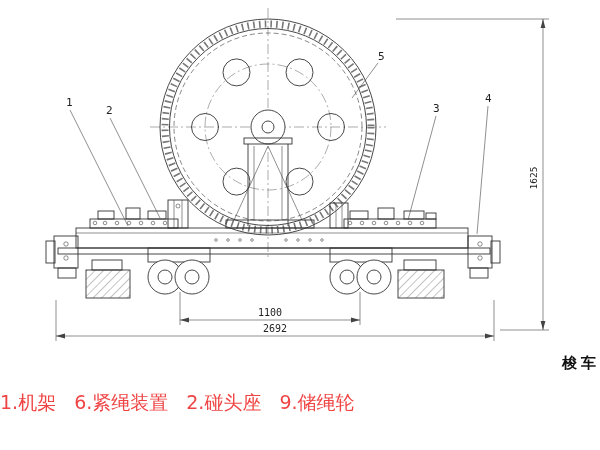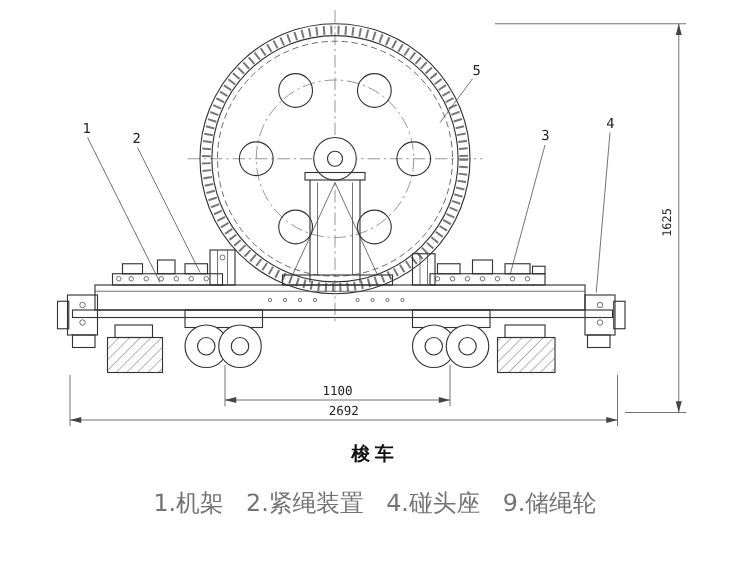--- a/index.html
+++ b/index.html
@@ -10,24 +10,24 @@
   .thin{stroke:#444;stroke-width:0.6;fill:none;}
   .cl{stroke:#888;stroke-width:0.7;fill:none;stroke-dasharray:10 3 2 3;}
   .dash{stroke:#555;stroke-width:0.7;fill:none;stroke-dasharray:5 3;}
   .teeth{stroke:#777;stroke-width:7;fill:none;stroke-dasharray:1.6 4.2;}
   .white{fill:#fff;stroke:#333;stroke-width:0.9;}
   .dim{stroke:#444;stroke-width:0.6;fill:none;}
   .arrow{fill:#444;stroke:none;}
   .dimtxt{font-family:"DejaVu Sans Mono","DejaVu Sans",monospace;font-size:10px;fill:#222;}
   .vdimtxt{font-family:"DejaVu Sans Mono","DejaVu Sans",monospace;font-size:9.5px;fill:#222;}
   .callout-txt{font-family:"DejaVu Sans Mono","DejaVu Sans",monospace;font-size:11px;fill:#222;}
-  .title{position:absolute;top:354px;left:0;right:0;text-align:center;
+  .title{position:absolute;top:354px;left:0;right:0;text-align:right;
          font-size:15px;font-weight:bold;letter-spacing:4px;color:#111;}
-  .legend{position:absolute;top:390px;left:0;right:0;display:flex;justify-content:center;
-          gap:18px;font-size:19px;font-weight:500;color:#737373;white-space:nowrap;}
+  .legend{position:absolute;top:390px;left:0;right:0;display:flex;justify-content:flex-start;
+          gap:18px;font-size:19px;font-weight:500;color:#ef4444;white-space:nowrap;}
 </style>
 </head>
 <body>
 
 <div class="canvas">
   <svg width="600" height="450" viewBox="0 0 600 450">
     <defs>
       <pattern id="hatch" width="6" height="6" patternUnits="userSpaceOnUse" patternTransform="rotate(45)">
         <line x1="0" y1="0" x2="0" y2="6" stroke="#555" stroke-width="0.7"></line>
       </pattern>
@@ -193,17 +193,17 @@
     <g>
       <line class="dim" x1="378" y1="63" x2="352" y2="98"></line>
       <text class="callout-txt" x="378" y="60">5</text>
     </g>
   </svg>
 
   <div class="title">梭车</div>
 
   <div class="legend">
     <span>1.机架</span>
-    <span>2.紧绳装置</span>
-    <span>4.碰头座</span>
+    <span>6.紧绳装置</span>
+    <span>2.碰头座</span>
     <span>9.储绳轮</span>
   </div>
 </div>
 
 </body></html>

